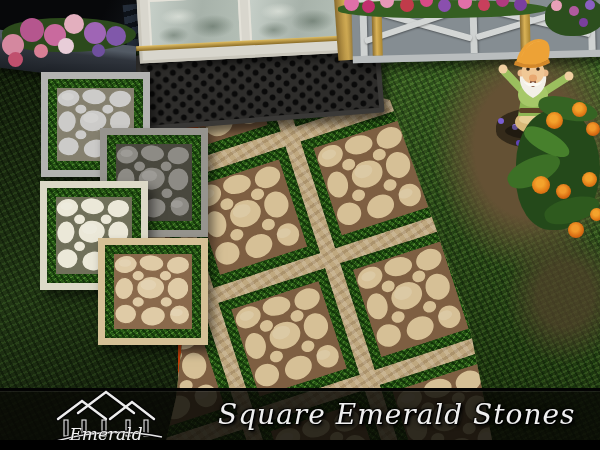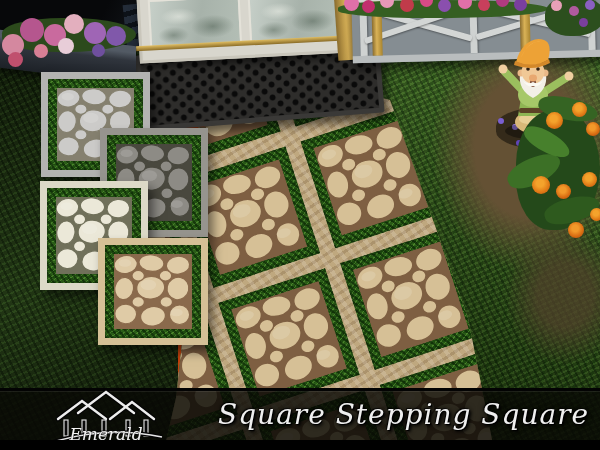--- a/index.html
+++ b/index.html
@@ -400,16 +400,16 @@
         <rect x="20" y="33" width="4" height="16"></rect>
           <rect x="38" y="33" width="4" height="16"></rect>
         <rect x="58" y="33" width="4" height="16"></rect>
           <rect x="82" y="33" width="4" height="16"></rect>
         <rect x="100" y="33" width="4" height="16"></rect>
       </g>
       <path d="M6,56 Q62,38 118,50" stroke="#050505" stroke-width="4" fill="none"></path>
       <path d="M6,56 Q62,38 118,50" stroke="#e6e6e6" stroke-width="1.6" fill="none"></path>
       <text x="62" y="53" text-anchor="middle" font-family="DejaVu Serif, serif" font-style="italic" font-size="17" fill="#f2f2f2" stroke="#1a1a1a" stroke-width="0.7" paint-order="stroke">Emerald</text>
     </svg>
-    <div class="title">Square Stepping Square</div>
+    <div class="title">Square Emerald Stones</div>
   </div>
 
 </div>
 
 </body></html>

